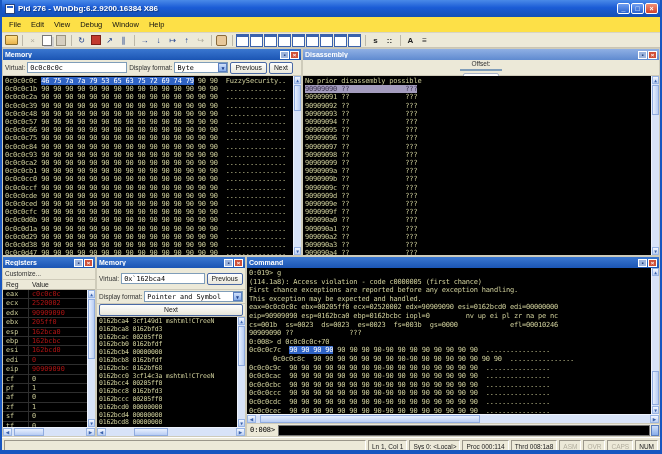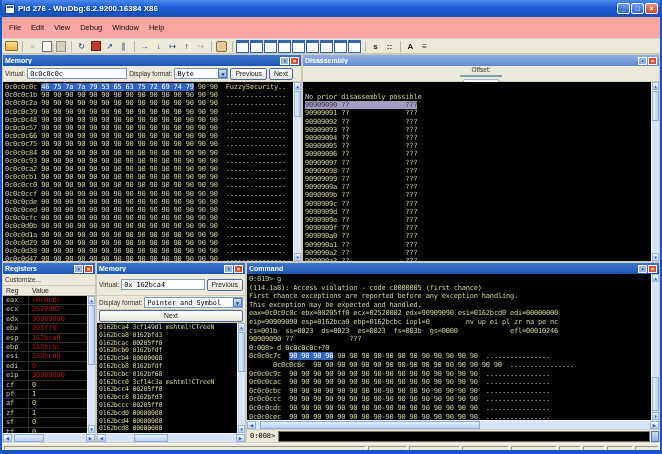--- a/index.html
+++ b/index.html
@@ -12,21 +12,21 @@
     display:flex;align-items:center;padding:0 2px;color:#fff;}
   .appicon{width:10px;height:10px;background:#fff;border:1px solid #26427e;margin:0 3px 0 1px;position:relative;}
   .appicon::after{content:"";position:absolute;left:1px;top:1px;width:6px;height:2px;background:#2a62c8;}
   .titletext{font-size:8px;font-weight:bold;flex:1;white-space:nowrap;overflow:hidden;
     text-shadow:1px 1px 1px #123a80;}
   .winbtn{width:13px;height:11px;margin-left:1px;border:1px solid #fff;border-radius:2px;
     font-size:7px;line-height:9px;text-align:center;color:#fff;font-weight:bold;}
   .b-min,.b-max{background:linear-gradient(180deg,#6f9ef0,#2b63cf);}
   .b-close{background:linear-gradient(180deg,#f09078,#d4422a);}
   
-  .menubar{height:22px;display:flex;align-items:center;background:#fca5a5;border-bottom:1px solid #d8d4c4;padding-left:2px;}
+  .menubar{height:16px;display:flex;align-items:center;background:#fde047;border-bottom:1px solid #d8d4c4;padding-left:2px;}
   .mi{font-size:7.5px;color:#111;padding:0 5px;}
   
   .toolbar{height:15px;display:flex;align-items:center;background:#ece9d8;border-bottom:1px solid #c9c5b4;padding-left:3px;}
   .tbi{width:13px;height:13px;display:flex;align-items:center;justify-content:center;
     font-size:8px;color:#1a3c8c;margin-right:1px;position:relative;}
   .tsep{width:1px;height:11px;background:#bcb8a8;margin:0 3px;display:inline-block;}
   .tbi.dis{color:#b0ac9c;}
   .tbi.folder{background:none;}
   .tbi.folder::after{content:"";width:11px;height:8px;background:linear-gradient(#ffe089,#e8b44e);
      border:1px solid #8c6e2a;border-radius:1px;}
@@ -214,21 +214,21 @@
         <span class="pbtn pb-dock">▪</span>
         <span class="pbtn pb-close">×</span>
       </div>
       <div class="ctrl" style="height:16px;flex-direction:column;">
         <span class="lab">Offset:</span>
         <span class="tfield" style="flex:1;font-weight:bold;">@$scopeip</span>
         <span class="xpbtn dis">Previous</span>
         <span class="xpbtn">Next</span>
       </div>
       <div class="blackc">
-        <div id="disasm-rows" style="padding-top:11px;">
+        <div id="disasm-rows" style="padding-top:1px;">
             <div class="crow">No prior disassembly possible</div>
             <div class="crow"><span class="hl2">90909090 ??              ???</span></div>
             <div class="crow">90909091 ??              ???</div>
             <div class="crow">90909092 ??              ???</div>
             <div class="crow">90909093 ??              ???</div>
             <div class="crow">90909094 ??              ???</div>
             <div class="crow">90909095 ??              ???</div>
             <div class="crow">90909096 ??              ???</div>
             <div class="crow">90909097 ??              ???</div>
             <div class="crow">90909098 ??              ???</div>

